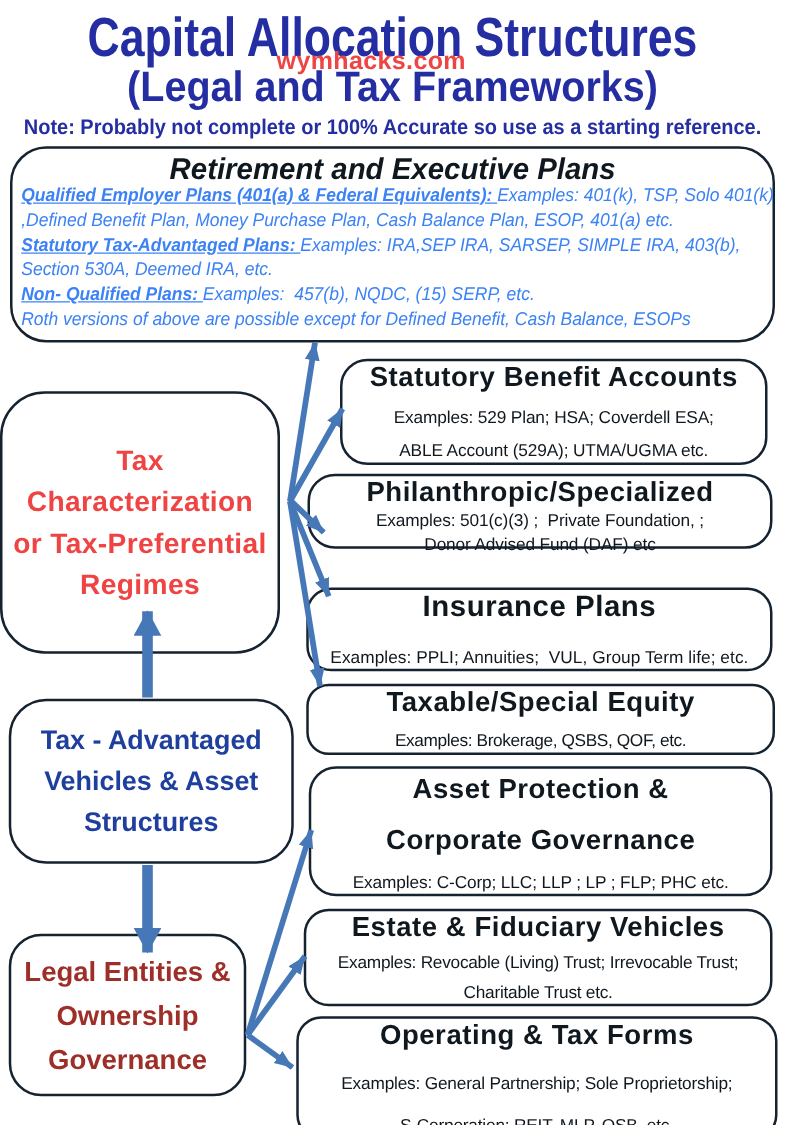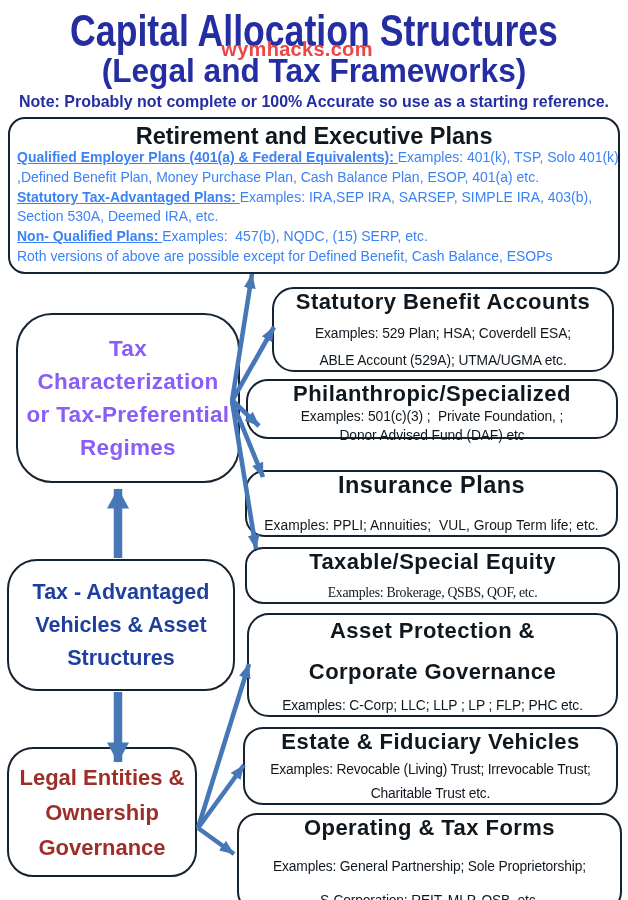--- a/index.html
+++ b/index.html
@@ -7,38 +7,38 @@
   .hline{position:absolute;left:0;top:0;width:628px;}
   .hspan{position:absolute;white-space:pre;transform-origin:0 0;}
   #t-title .hspan{left:50%;top:9px;font-size:44px;line-height:44px;font-weight:bold;color:#242ea2;transform:scaleX(.81) translateX(-50%);}
   #t-mark .hspan{left:297px;top:42px;font-size:20px;line-height:15px;font-weight:bold;color:#ef4444;letter-spacing:.3px;transform:translateX(-50%);}
   #t-sub .hspan{left:50%;top:53px;font-size:34px;line-height:34px;font-weight:bold;color:#242ea2;transform:scaleX(.93) translateX(-50%);}
   #t-note .hspan{left:50%;top:92px;font-size:17px;line-height:20px;font-weight:bold;color:#242ea2;transform:scaleX(.94) translateX(-50%);}
   .nw{white-space:pre;display:inline-block;}
   .sx98{transform:scaleX(.98);transform-origin:50% 50%;}
   .sxl{transform:scaleX(.945);transform-origin:0 50%;}
   .box{position:absolute;box-sizing:border-box;border:2.8px solid #15222f;border-radius:22px;background:#fff;}
-  #retirement{left:8px;top:117px;width:612px;height:157px;border-radius:17px;}
+  #retirement{left:8px;top:117px;width:612px;height:157px;border-radius:29px;font-style:italic;}
   .r-title{margin-top:2px;text-align:center;font-size:24px;line-height:29px;font-weight:bold;color:#10181f;}
   .r-body{margin:-2px 6px 0 7px;font-size:14.8px;line-height:19.8px;color:#3b82f6;}
   .lead{font-weight:bold;text-decoration:underline;}
   .hub{display:flex;flex-direction:column;justify-content:center;align-items:center;text-align:center;font-weight:bold;}
-  #taxchar{left:16px;top:313px;width:224px;height:170px;border-radius:36px;font-size:22.5px;letter-spacing:.3px;line-height:33px;color:#8b5cf6;}
+  #taxchar{left:0;top:313px;width:224px;height:210px;border-radius:36px;font-size:22.5px;letter-spacing:.3px;line-height:33px;color:#ef4444;}
   #taxadv{left:7px;top:559px;width:228px;height:132px;border-radius:30px;font-size:21.5px;line-height:33px;color:#1e3f9e;}
   #legal{left:7px;top:747px;width:190px;height:130px;border-radius:26px;font-size:22px;line-height:35px;color:#9e2f28;}
   .cat{display:flex;flex-direction:column;justify-content:space-between;align-items:center;text-align:center;color:#10181f;}
   .cat .t{font-weight:bold;font-size:22px;line-height:26px;letter-spacing:.45px;}
   .cat .b{font-size:13.8px;line-height:19px;letter-spacing:-.1px;}
   #statutory{left:272px;top:287px;width:342px;height:85px;}
   #philanthropic{left:246px;top:379px;width:372px;height:60px;}
   #insurance{left:245px;top:470px;width:373px;height:67px;border-radius:20px;}
   #insurance .t{font-size:23.5px;}
   #insurance .b{letter-spacing:.05px;}
   #taxable{left:245px;top:547px;width:375px;height:57px;border-radius:18px;}
-  #taxable .b{letter-spacing:-.3px;font-family:Liberation Serif, serif;}
+  #taxable .b{letter-spacing:-.3px;}
   #assetprot{left:247px;top:613px;width:371px;height:104px;}
   #assetprot .t{line-height:31px;}
   #estate{left:243px;top:727px;width:375px;height:78px;border-radius:20px;}
   #estate .b{letter-spacing:-.2px;}
   #operating{left:237px;top:813px;width:385px;height:99px;border-radius:20px;}
   #operating .b{letter-spacing:-.15px;}
   #arrows{position:absolute;left:0;top:0;pointer-events:none;}
   .ar{stroke:#4677b7;stroke-width:4.6;}
   .arv{stroke:#4677b7;stroke-width:8.5;}
 </style>

